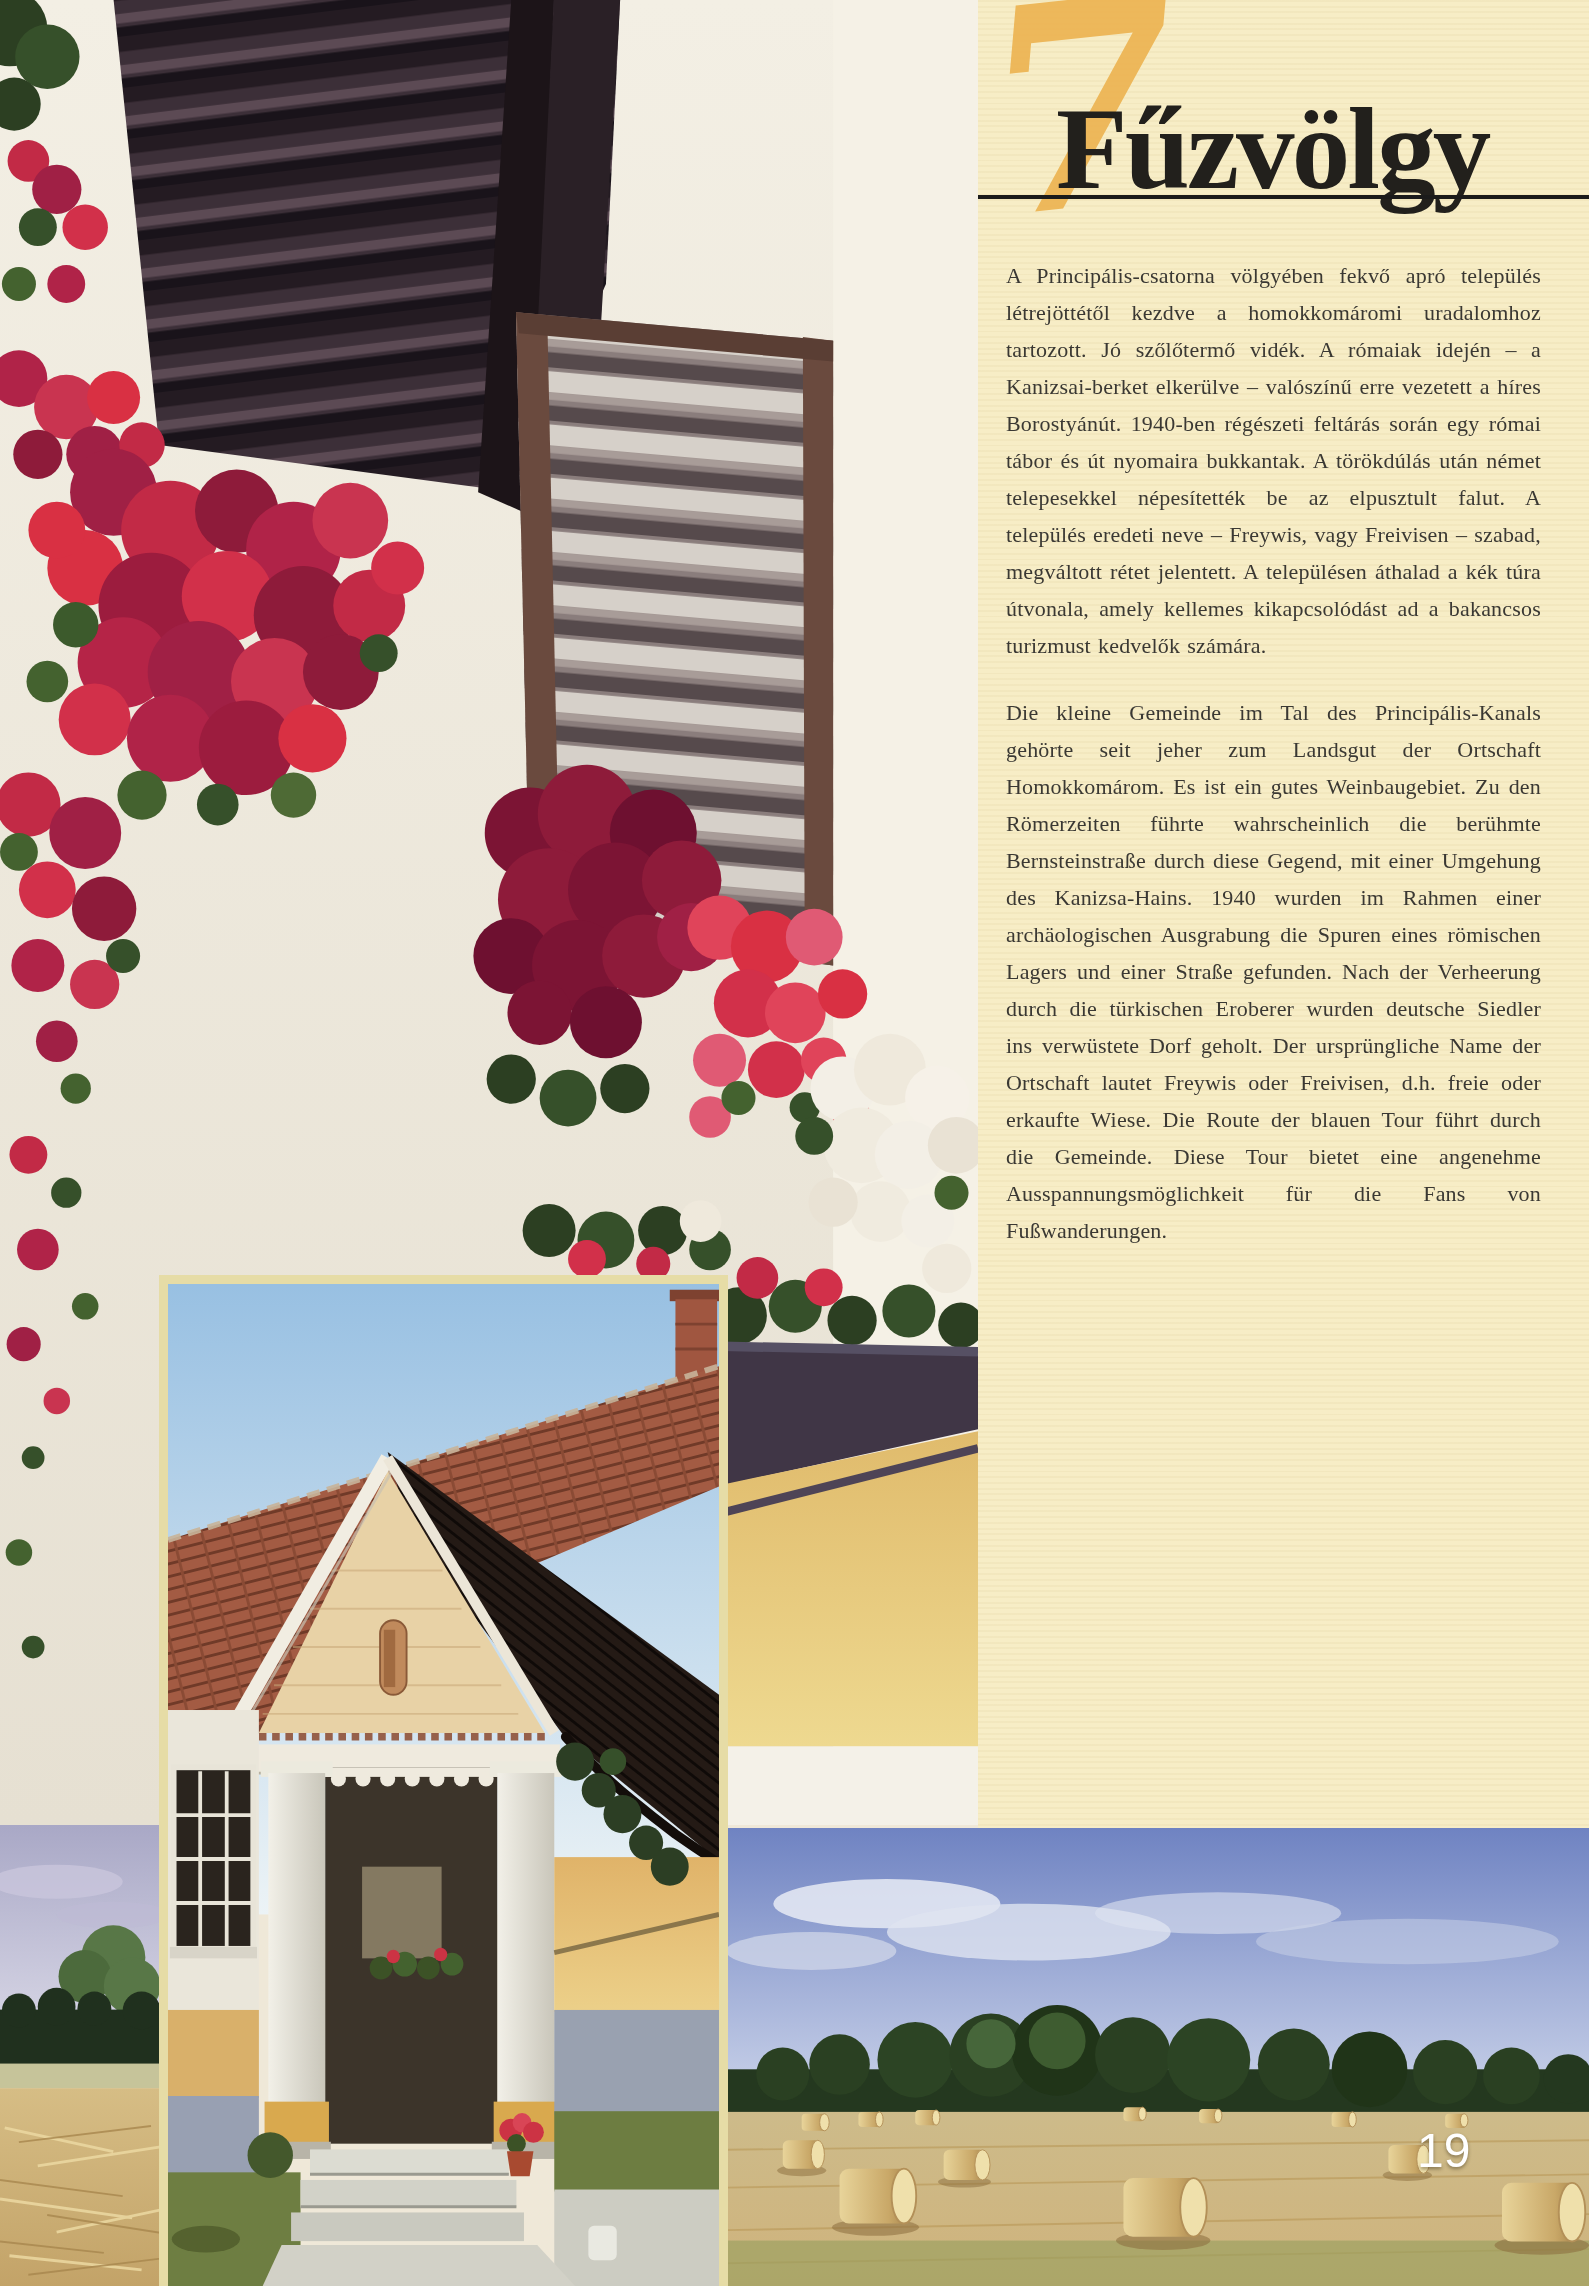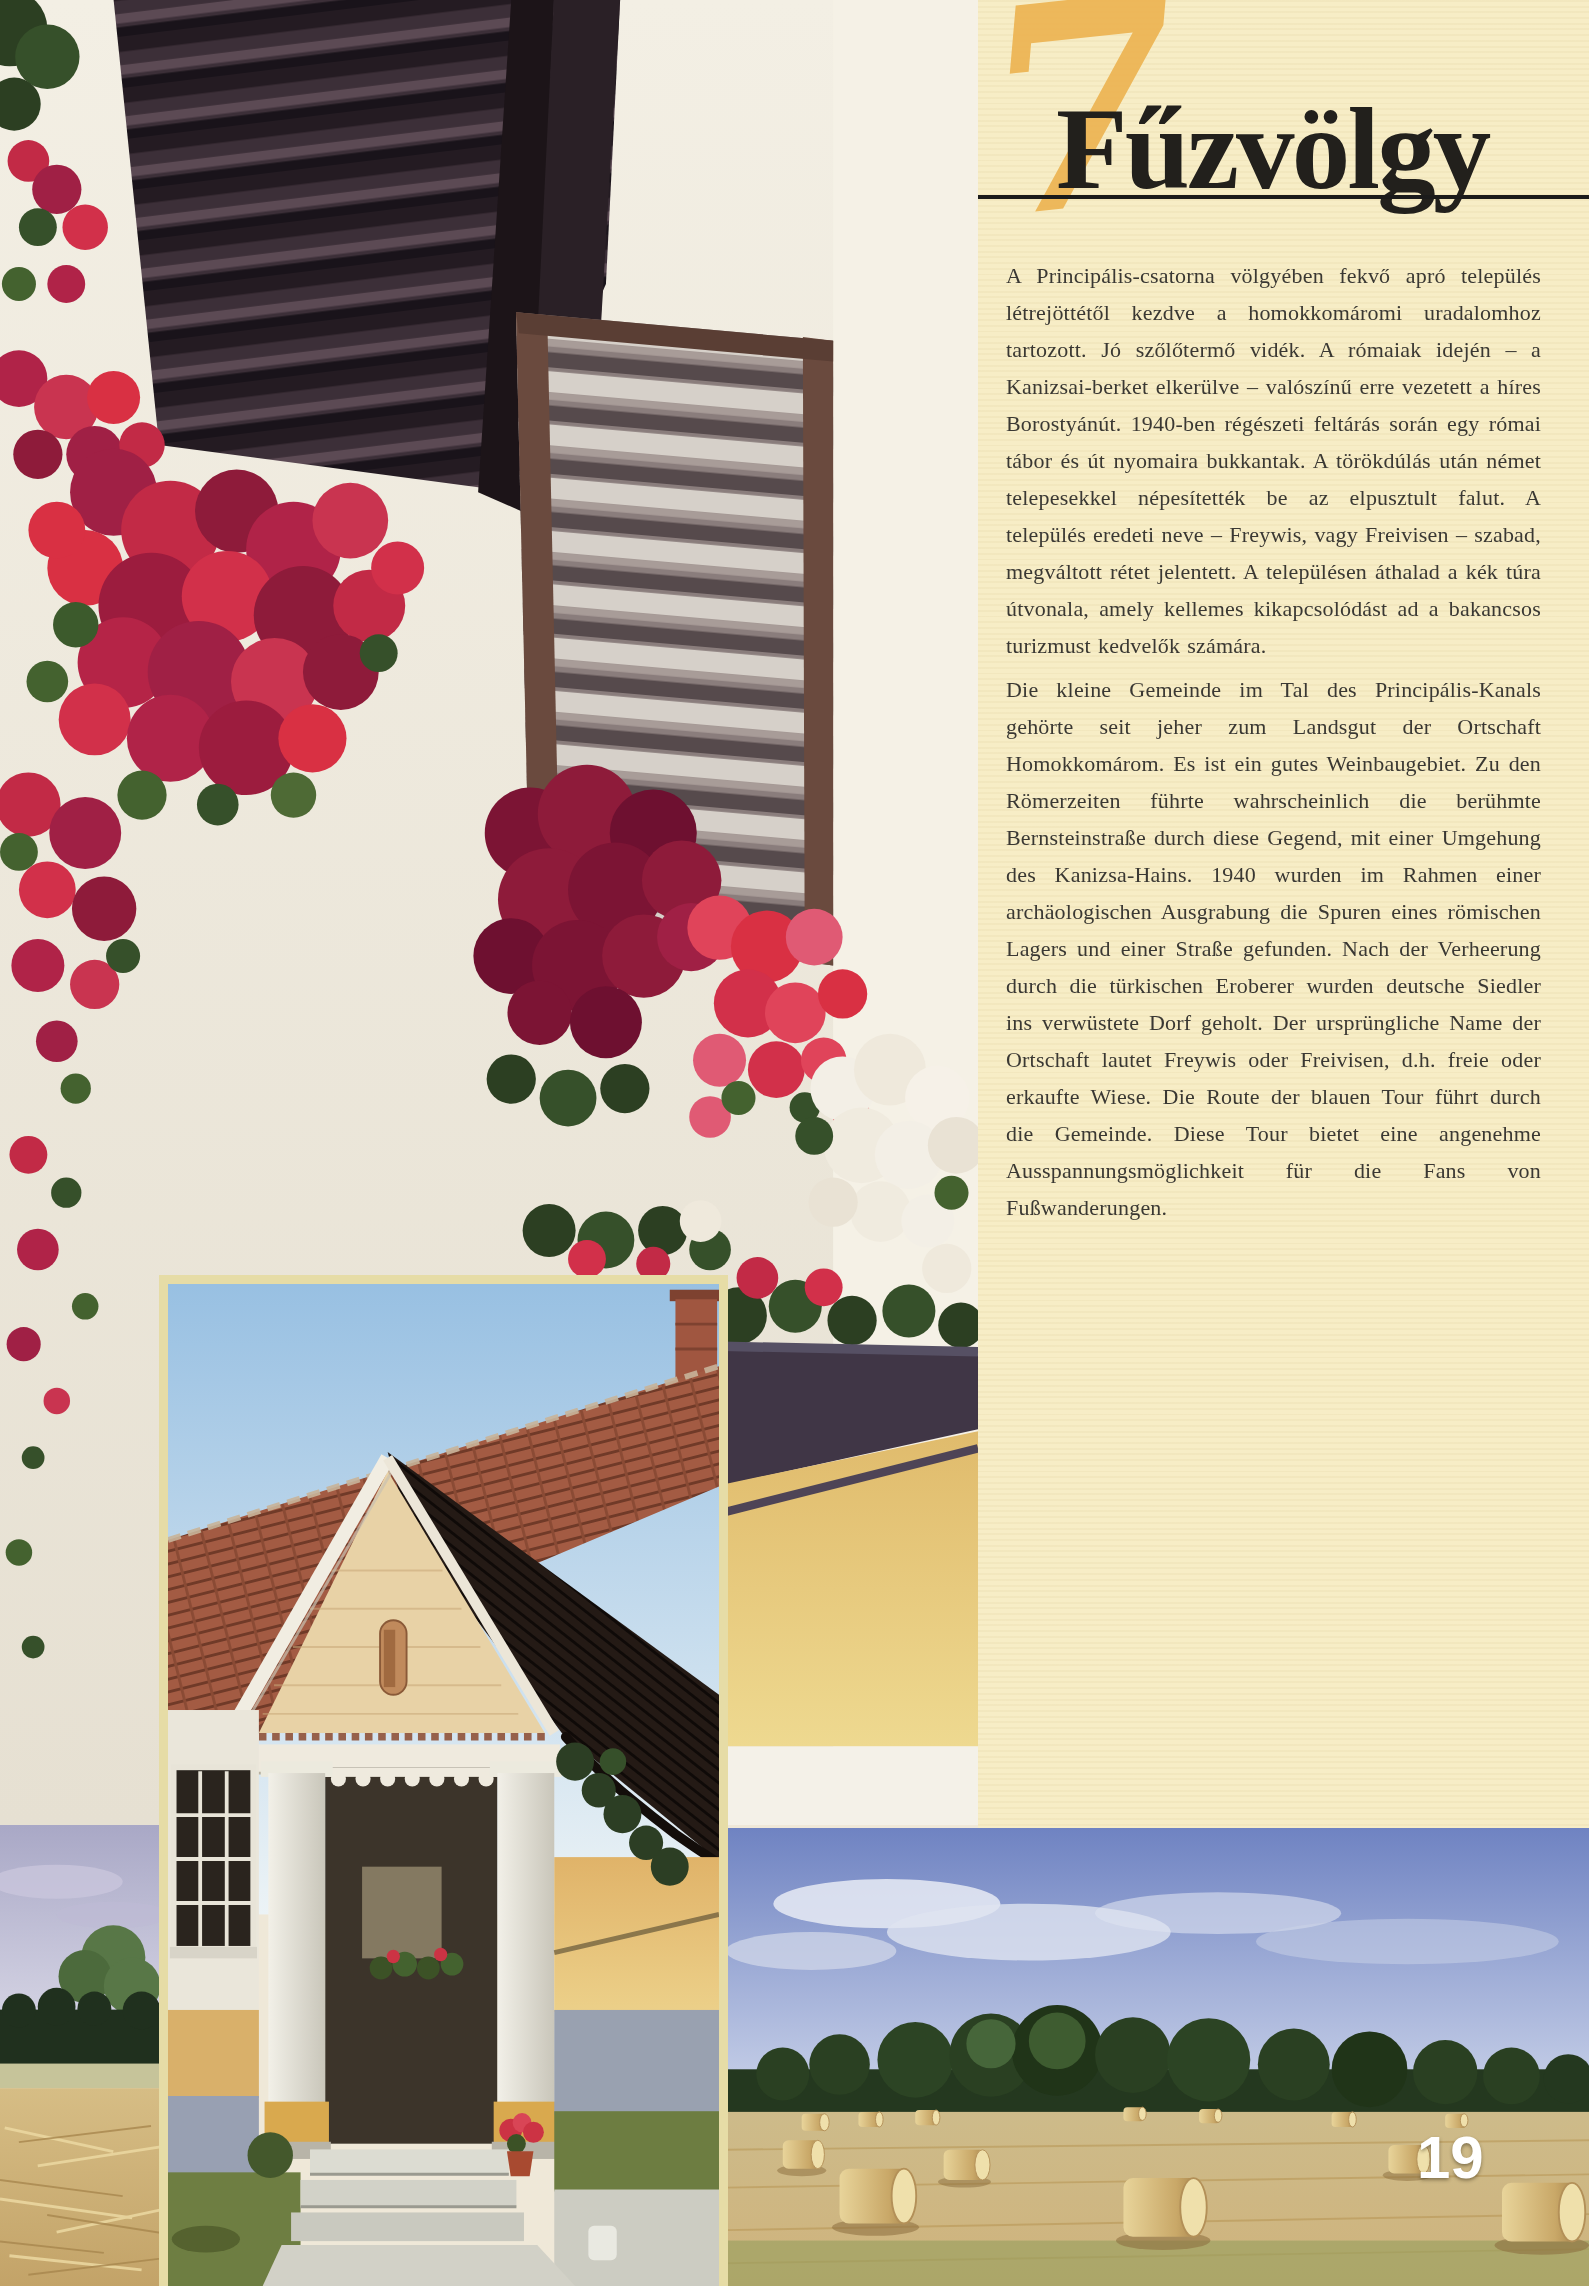--- a/index.html
+++ b/index.html
@@ -37,25 +37,25 @@
   }
   .rule{
     position:absolute;left:0;right:0;top:195px;height:3.8px;background:#1b1b1b;z-index:3;
   }
   .paragraphs{
     position:absolute;left:28px;right:49px;top:257px;z-index:2;
     font-size:22px;line-height:37px;color:#3a3833;
     text-align:justify;letter-spacing:0.2px;word-spacing:1.4px;font-family:Liberation Serif, serif;
   }
   .paragraphs p{margin:0;hyphens:auto;-webkit-hyphens:auto;}
-  .paragraphs p + p{margin-top:7px;}
+  .paragraphs p + p{margin-top:30px;}
   
   .page-number{
     position:absolute;left:1417px;top:2123px;z-index:4;
-    font-size:60px;font-weight:bold;color:#ffffff;
+    font-size:48px;font-weight:normal;color:#ffffff;
     text-shadow:0 1.9px 3.8px rgba(40,30,10,.45);
     font-family:"Liberation Sans",sans-serif;
   }
 </style>
 </head>
 <body>
 
 <div class="page">
 
   <section class="photo photo-window">

